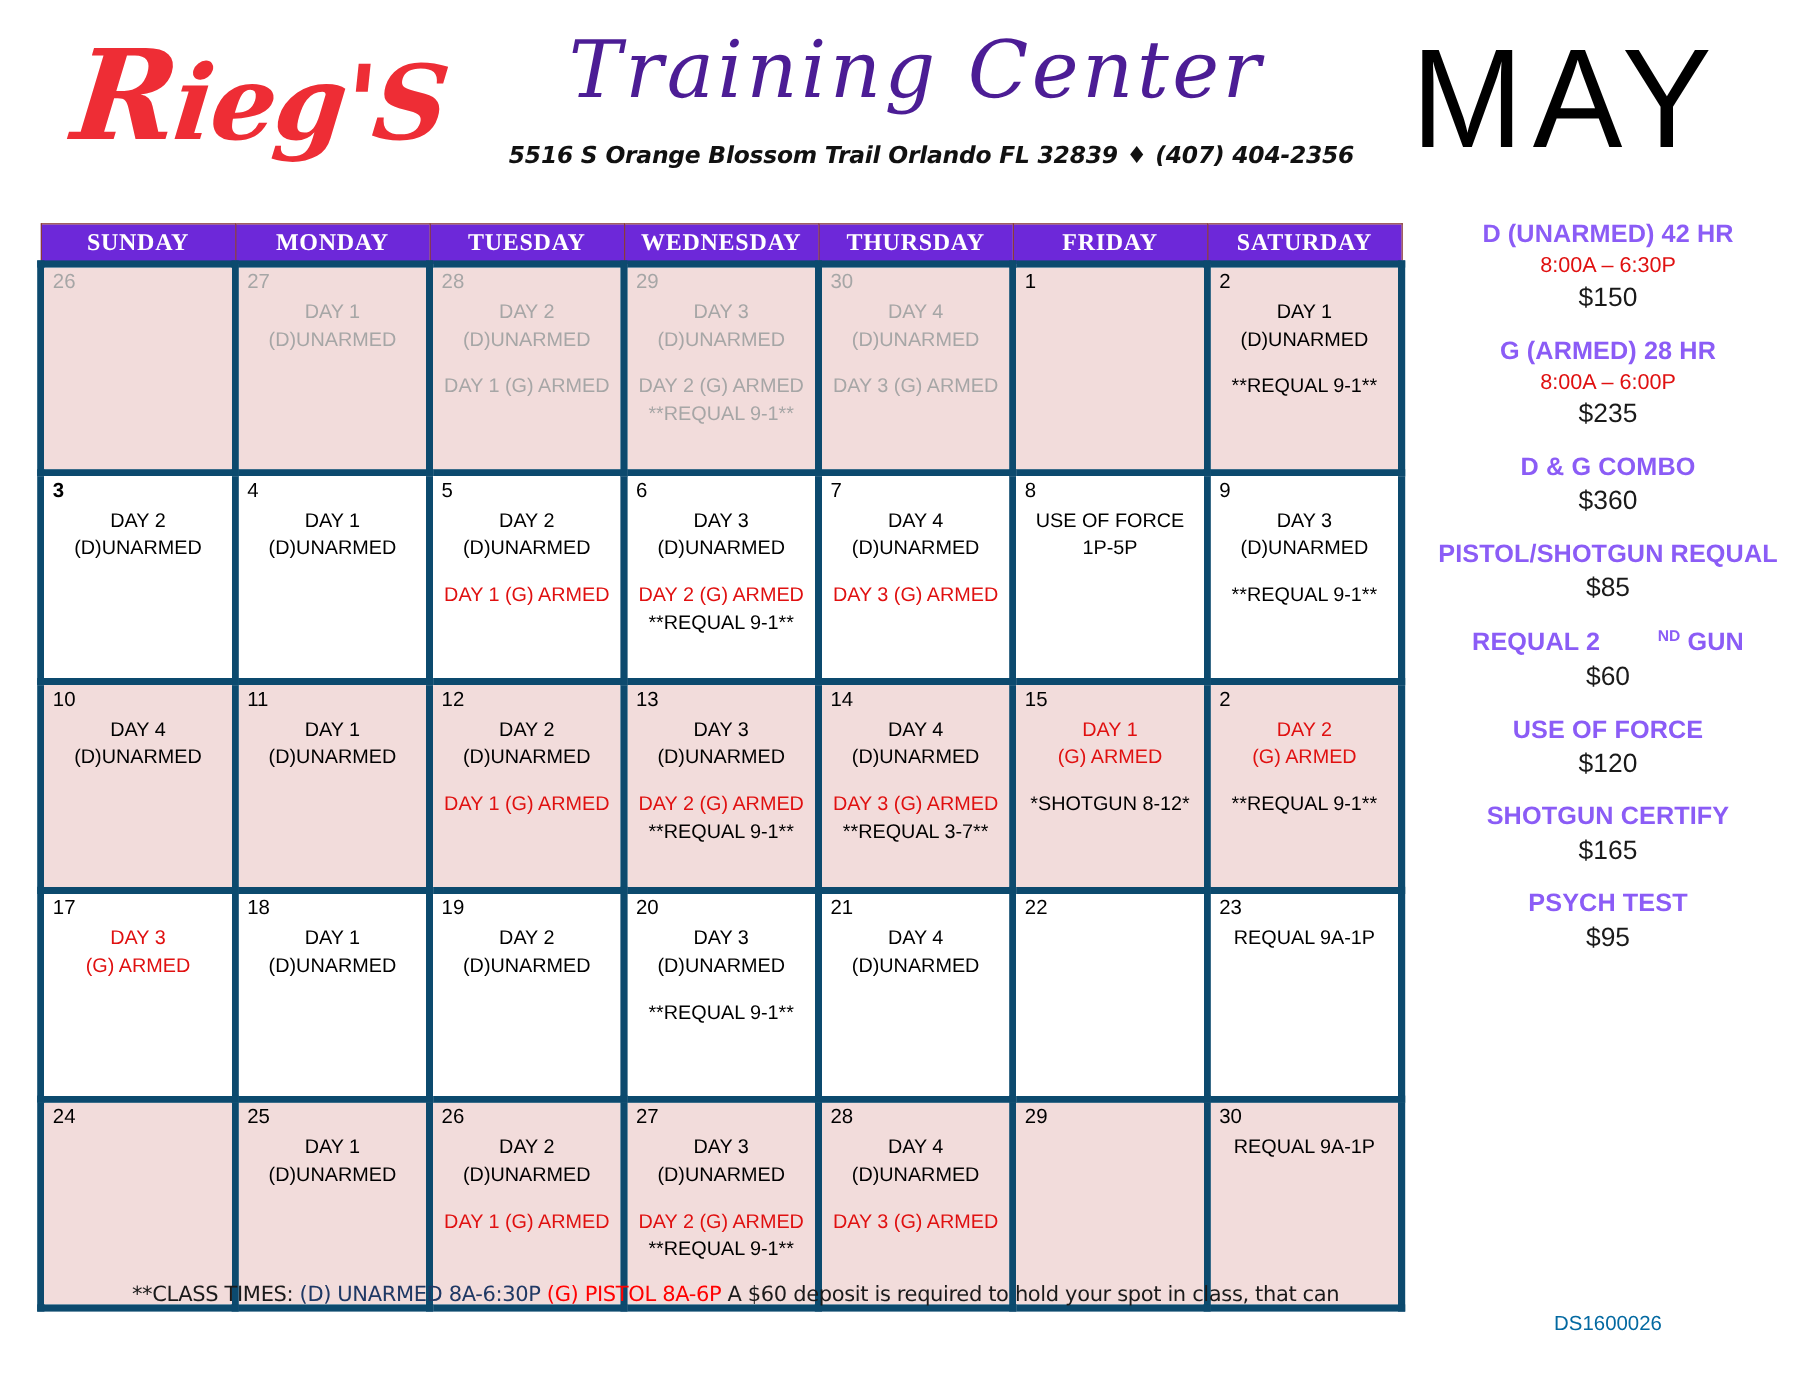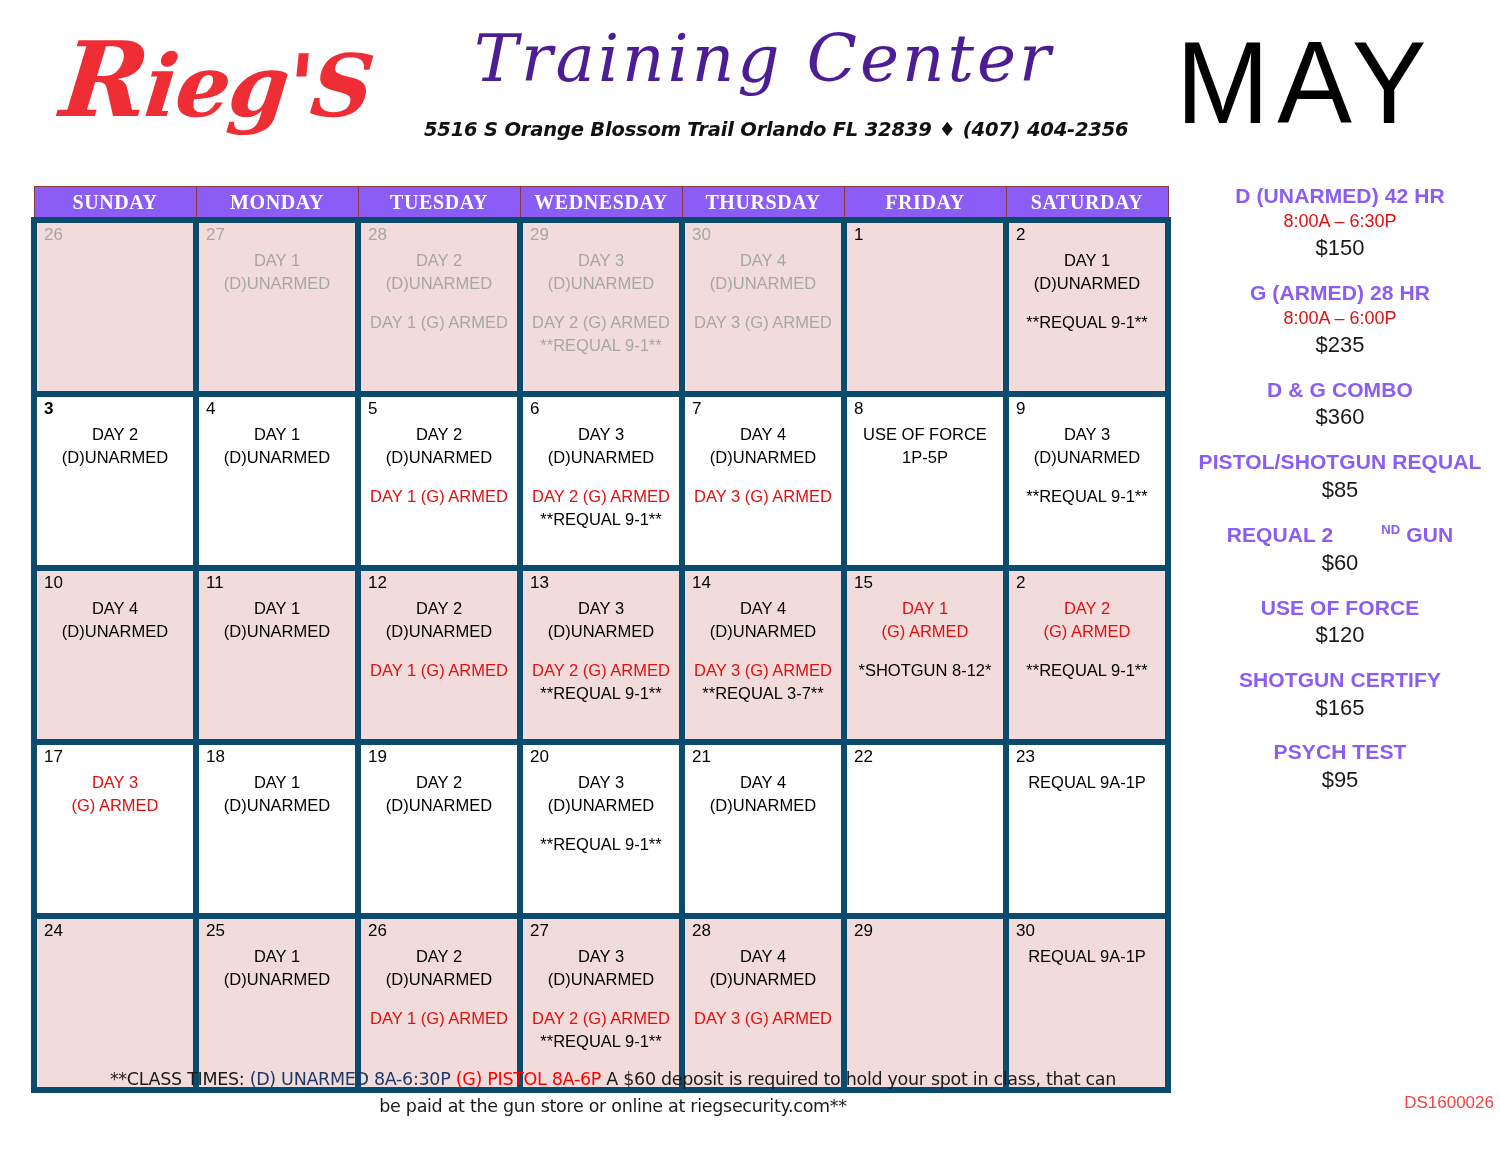--- a/index.html
+++ b/index.html
@@ -80,21 +80,21 @@
   }
   .calendar {
     position: absolute;
     left: 31px;
     top: 8px;
     width: 1140px;
     border-collapse: collapse;
     table-layout: fixed;
   }
   .calendar th {
-    background: #8b5cf6;
+    background: #6d28d9;
     color: #ffffff;
     font-family: "Liberation Serif", serif;
     font-weight: bold;
     font-size: 20px;
     letter-spacing: 0.6px;
     height: 30px;
     padding: 0;
     border: 1px solid #8a3b39;
     text-align: center;
   }
@@ -158,23 +158,23 @@
     color: #1a1a1a;
     font-size: 22px;
     line-height: 1.3;
     margin-top: 1px;
   }
   .doc-code {
     position: absolute;
     left: 1186px;
     top: 915px;
     width: 308px;
-    text-align: right;
+    text-align: center;
     font-size: 17px;
-    color: #ef4444;
+    color: #0369a1;
   }
 
   
   .footer {
     position: absolute;
     left: 38px;
     top: 1066px;
     width: 1150px;
     text-align: center;
     font-family: "DejaVu Sans", sans-serif;
@@ -530,14 +530,13 @@
         <div class="price-title">PSYCH TEST</div>
         <div class="price-amount">$95</div>
       </div>
     </div>
 
   <div class="doc-code">DS1600026</div>
 </div>
 
 <div class="footer">
   <span>**CLASS TIMES: </span><span class="blue">(D) UNARMED 8A-6:30P</span><span> </span><span class="redtxt">(G) PISTOL 8A-6P</span><span> A $60 deposit is required to hold your spot in class, that can</span>
-  <div>be paid at the gun store or online at riegsecurity.com**</div>
 </div>
 
 </body></html>

